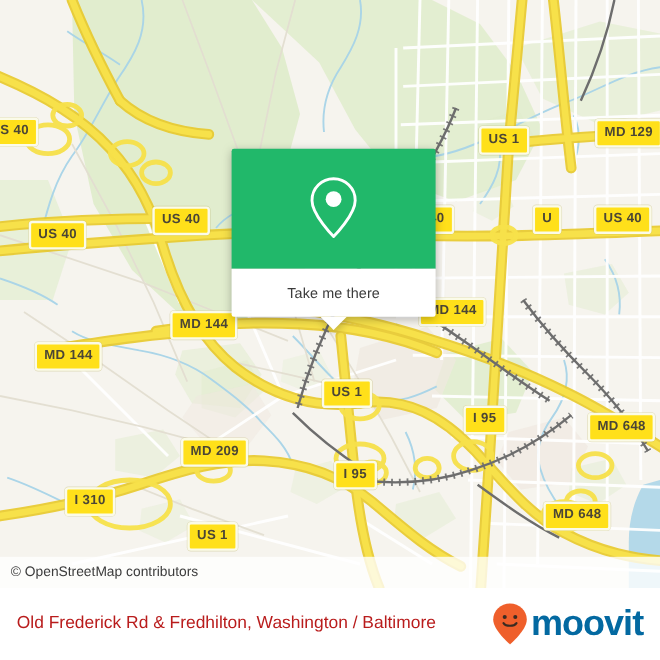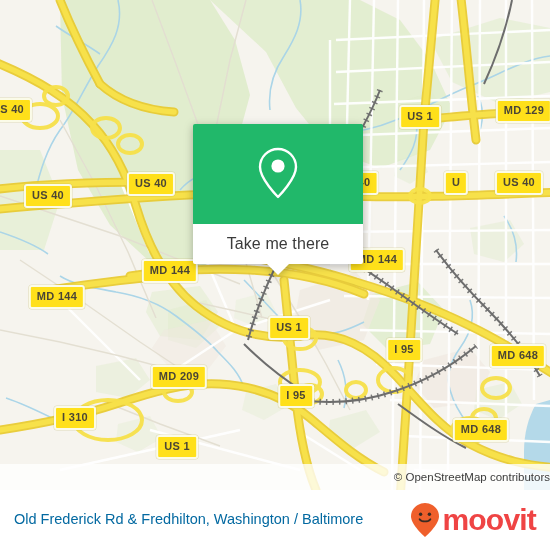--- a/index.html
+++ b/index.html
@@ -74,21 +74,21 @@
   #callout-bottom {
     background: #ffffff;
     height: 40px;
     border-radius: 0 0 2px 2px;
     display: flex;
     align-items: center;
     justify-content: center;
   }
   #callout-label {
     color: #3b3b3b;
-    font-size: 16px;
+    font-size: 12px;
     font-family: "Liberation Sans", sans-serif;
     letter-spacing: 0.1px;
   }
   #callout-tail {
     position: absolute;
     left: 50%;
     bottom: -11px;
     margin-left: -11px;
     width: 0; height: 0;
     border-left: 11px solid transparent;
@@ -100,21 +100,20 @@
   #attribution {
     position: absolute;
     left: 0;
     bottom: 0;
     width: 550px;
     height: 26px;
     background: rgba(255,255,255,0.78);
     display: flex;
     align-items: center;
     z-index: 25;
-    justify-content: flex-end;
   }
   #attribution-text {
     font-size: 11.5px;
     color: #3c3c3c;
     padding-left: 9px;
     font-family: "Liberation Sans", sans-serif;
   }
 
   
   #footer {
@@ -125,33 +124,33 @@
     background: #ffffff;
     display: flex;
     align-items: center;
     justify-content: space-between;
     box-sizing: border-box;
     padding: 0 14px 0 14px;
   }
   #footer-title {
     font-size: 14.5px;
     line-height: 1.45;
-    color: #0369a1;
+    color: #b91c1c;
     max-width: 360px;
     font-family: "Liberation Sans", sans-serif;
   }
   #brand {
     display: flex;
     align-items: center;
     gap: 2px;
   }
   #brand-text {
     font-size: 30px;
     font-weight: bold;
-    color: #ef4444;
+    color: #0369a1;
     letter-spacing: -0.8px;
     font-family: "Liberation Sans", sans-serif;
     line-height: 1;
   }
 </style>
 </head>
 <body>
 
 <div id="app">
 

